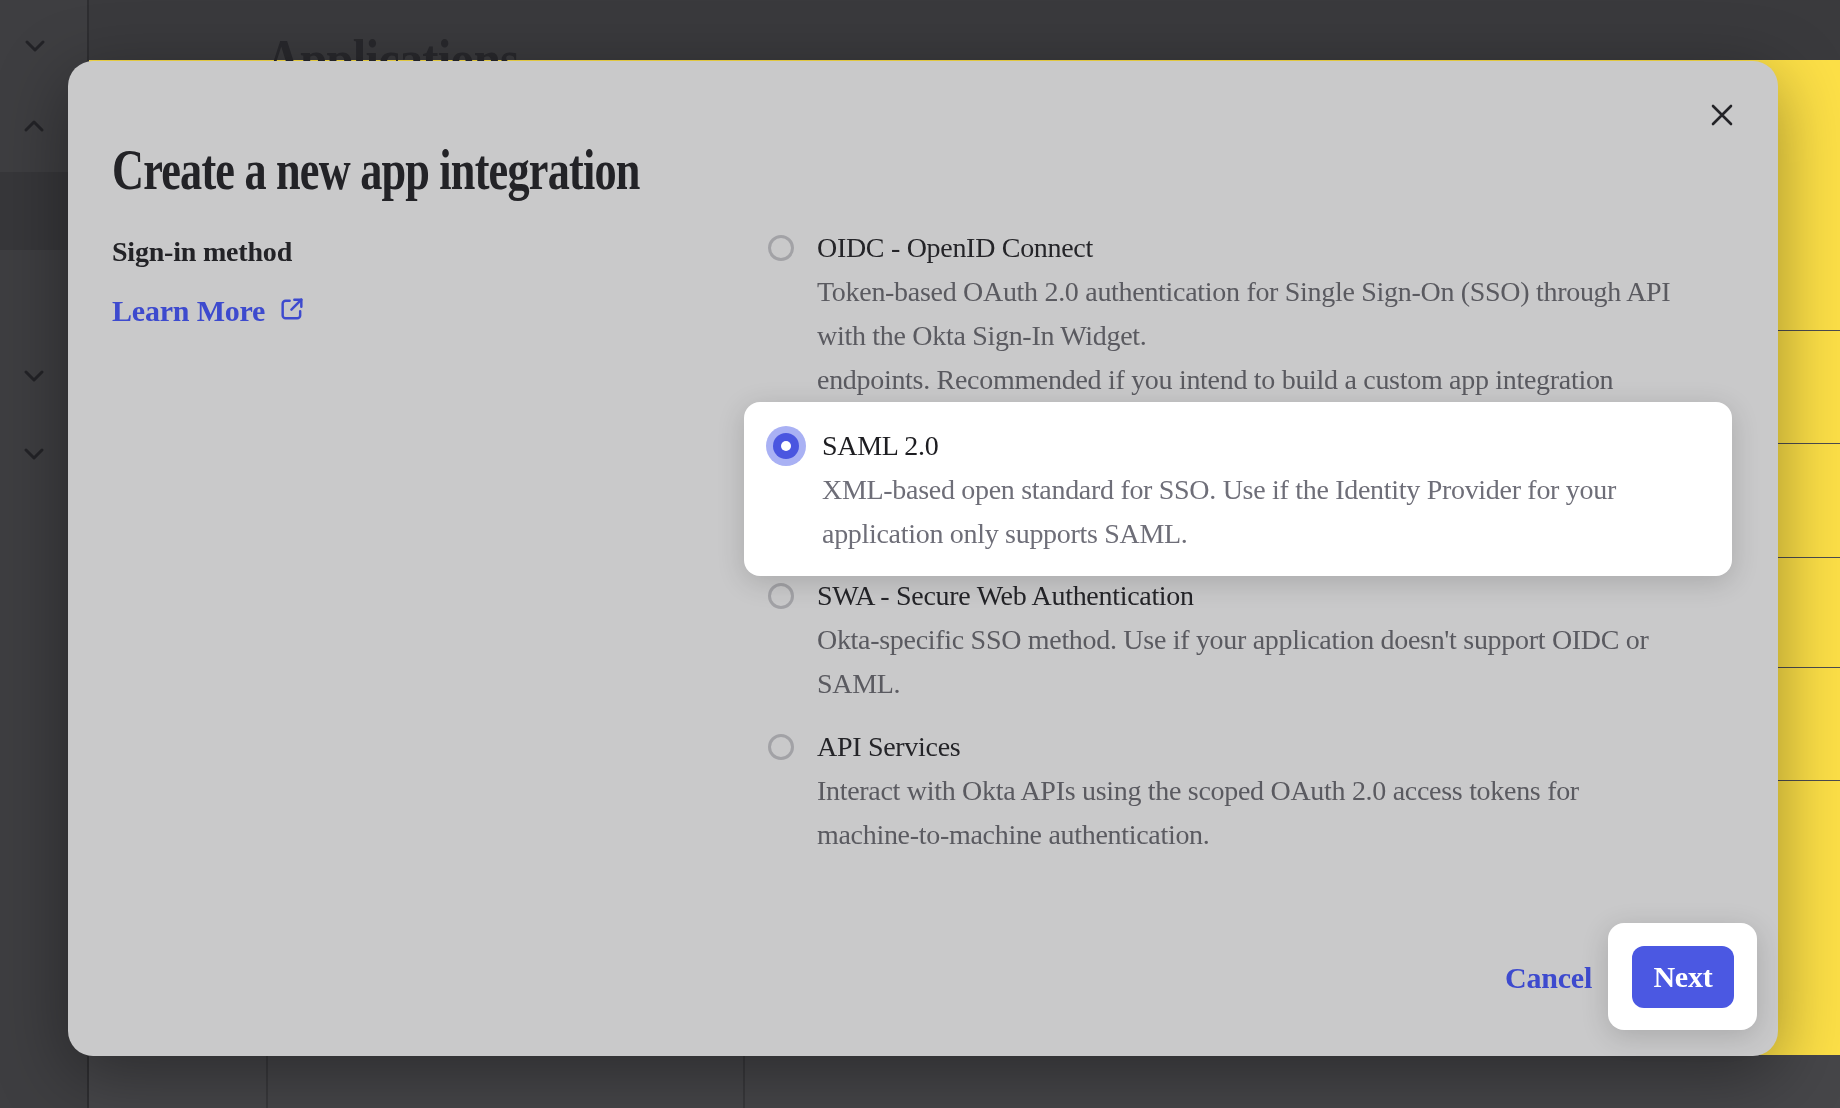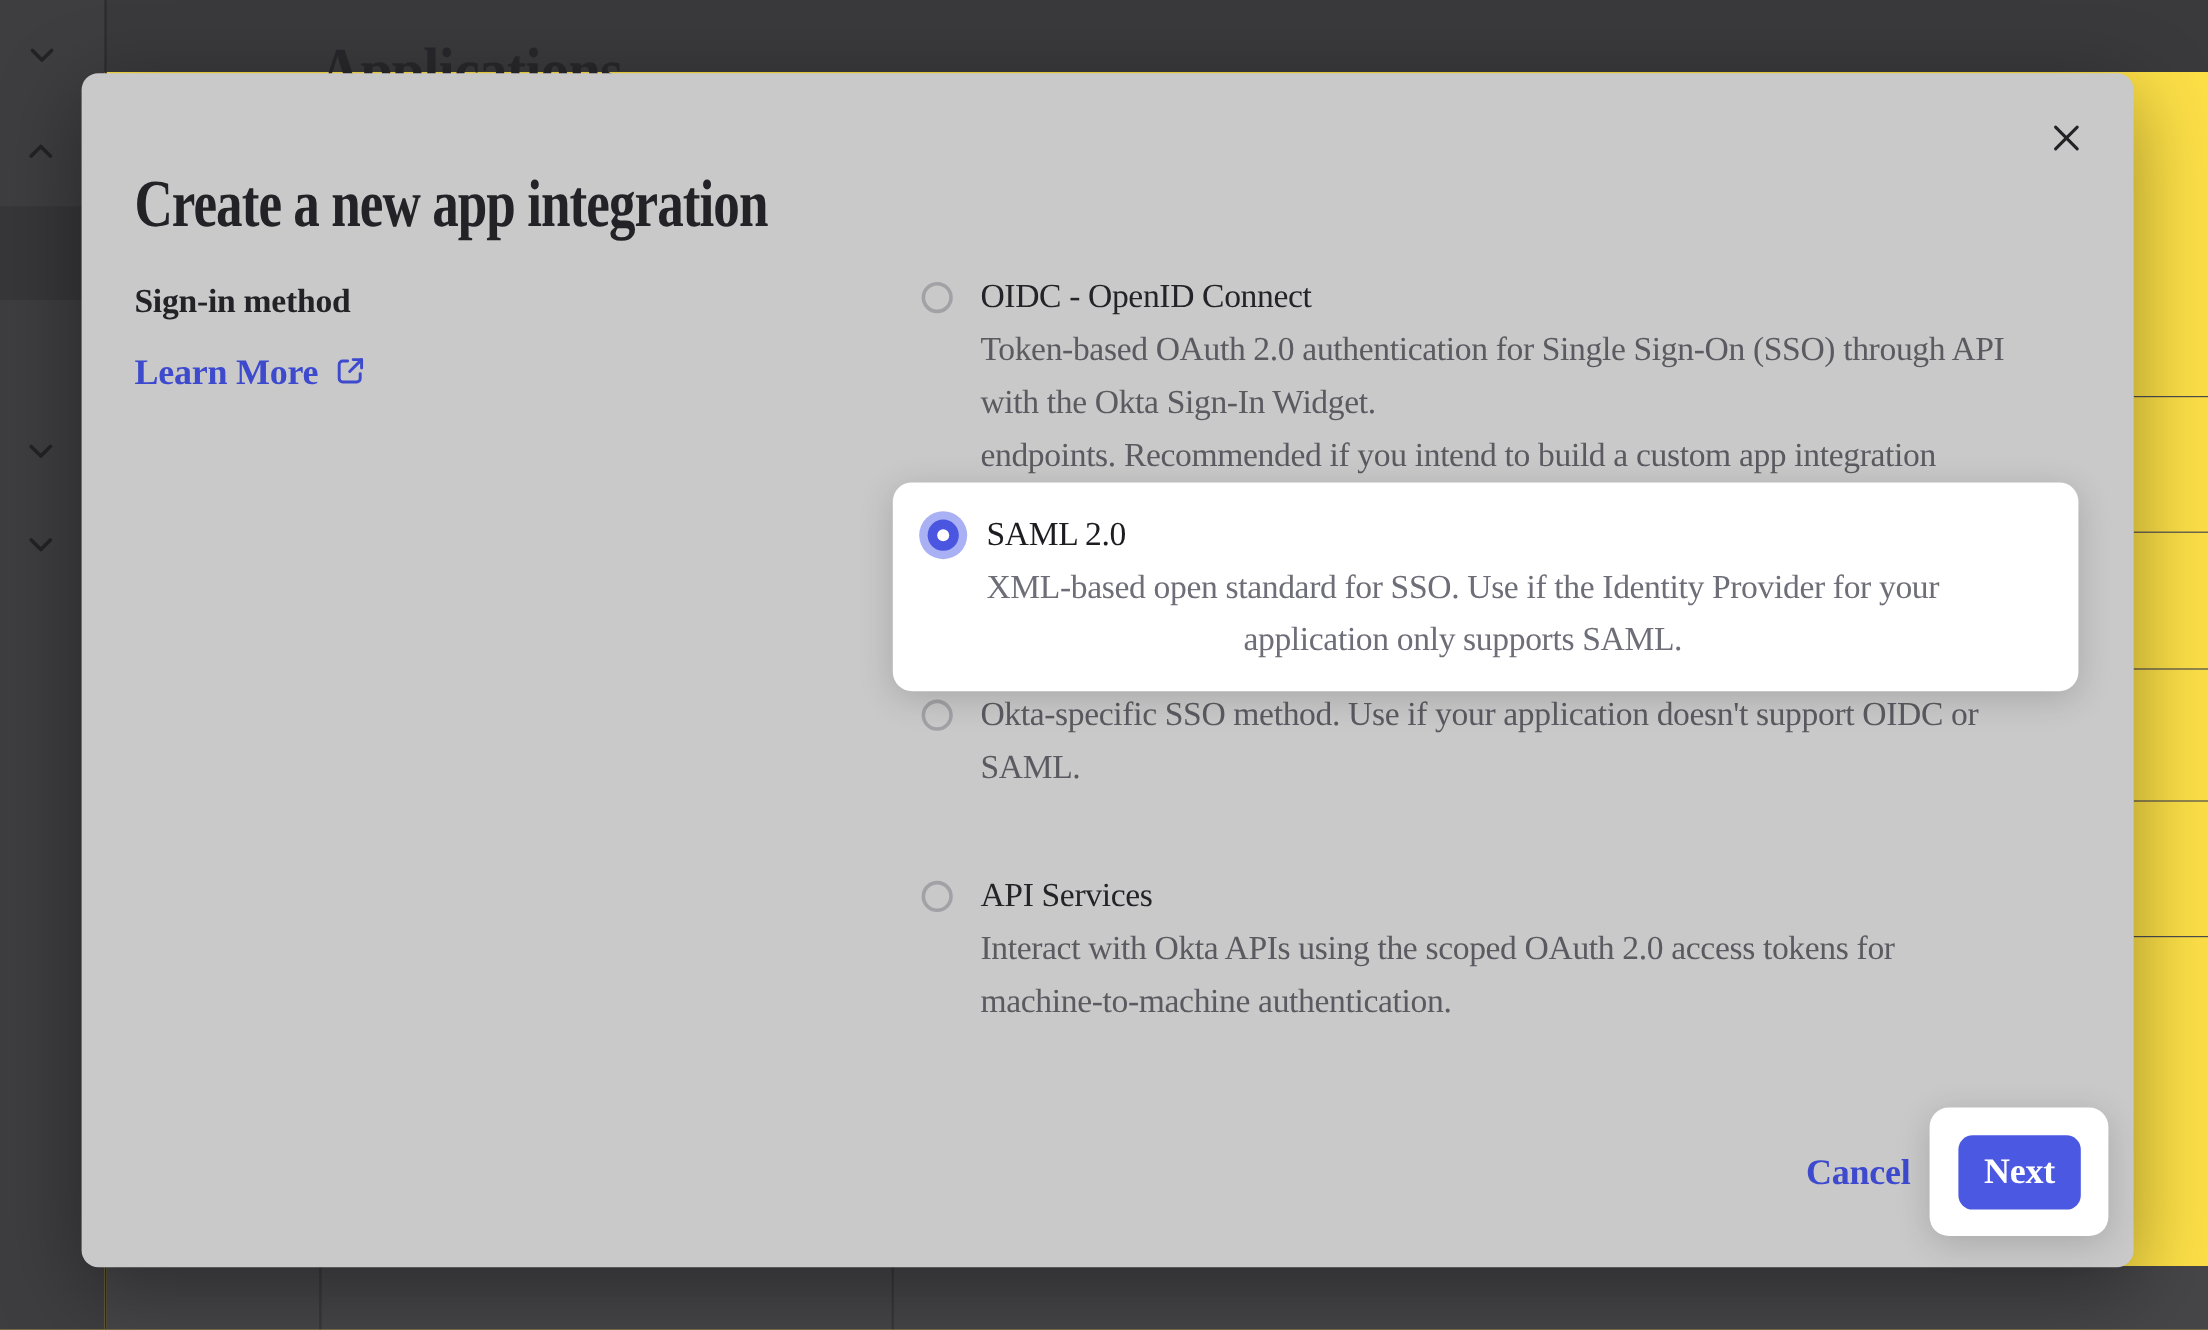--- a/index.html
+++ b/index.html
@@ -20,21 +20,21 @@
   .bg-page-title{
     position:absolute;left:266px;top:-10px;
     font-size:56px;font-weight:700;color:#28282c;letter-spacing:-1px;
     transform:scaleX(.87);transform-origin:left top;white-space:nowrap;line-height:64px;
   }
   .chev{position:absolute;width:22px;height:16px;}
   .chev svg{display:block;}
   
   .modal{
     position:absolute;left:68px;top:61px;width:1710px;height:995px;
-    background:#c9c9ca;border-radius:14px;box-shadow:0 18px 70px rgba(0,0,0,.38);
+    background:#c9c9ca;border-radius:25px;box-shadow:0 18px 70px rgba(0,0,0,.38);
   }
   .close-btn{position:absolute;left:1628px;top:30px;width:52px;height:52px;display:flex;align-items:center;justify-content:center;cursor:pointer;}
   .modal-title{
     position:absolute;left:44px;top:79px;line-height:60px;
     font-size:56px;font-weight:700;color:#232327;letter-spacing:-1px;
     transform:scaleX(.79);transform-origin:left top;white-space:nowrap;
   }
   .signin-label{position:absolute;left:44px;top:175px;font-size:28px;font-weight:700;color:#232327;line-height:32px;letter-spacing:-.2px;}
   .learn-more{position:absolute;left:44px;top:232px;display:flex;align-items:center;gap:13px;cursor:pointer;}
   .learn-more .lm-text{font-size:30px;font-weight:700;color:#3d4ace;line-height:36px;letter-spacing:-.2px;}
@@ -42,21 +42,21 @@
   .option{position:absolute;left:700px;width:1010px;}
   .option .radio{
     position:absolute;left:0;top:9px;width:26px;height:26px;box-sizing:border-box;
     border:3.5px solid #a2a2a6;border-radius:50%;background:transparent;
   }
   .opt-label{margin-left:49px;font-size:28px;line-height:44px;color:#242428;letter-spacing:-.3px;white-space:nowrap;}
   .opt-desc{margin-left:49px;font-size:28px;line-height:44px;color:#5a5a60;letter-spacing:-.3px;}
   .opt-desc div{white-space:nowrap;}
   
   .spot{position:absolute;background:#ffffff;border-radius:16px;box-shadow:0 6px 28px rgba(0,0,0,.16);}
-  .spot-saml{left:744px;top:402px;width:988px;height:174px;text-align:center;}
+  .spot-saml{left:744px;top:402px;width:988px;height:174px;}
   .spot-saml .radio-sel{
     position:absolute;left:29px;top:31px;width:26px;height:26px;box-sizing:border-box;
     border-radius:50%;background:#4a56e0;box-shadow:0 0 0 7px #a9b1f4;
   }
   .spot-saml .radio-sel::after{
     content:"";position:absolute;left:8px;top:8px;width:10px;height:10px;border-radius:50%;background:#ffffff;
   }
   .spot-saml .opt-label{position:absolute;left:78px;top:22px;margin:0;color:#1d1d21;}
   .spot-saml .opt-desc{position:absolute;left:78px;top:66px;margin:0;color:#6e6e78;}
   .spot-next{left:1608px;top:923px;width:149px;height:107px;}
@@ -141,20 +141,21 @@
       <div class="opt-label">OIDC - OpenID Connect</div>
       <div class="opt-desc">
         <div>Token-based OAuth 2.0 authentication for Single Sign-On (SSO) through API</div>
         <div>with the Okta Sign-In Widget.</div>
         <div>endpoints. Recommended if you intend to build a custom app integration</div>
       </div>
     </div>
 
     <div class="option" style="top:513px">
       <span class="radio"></span>
+      <div class="opt-label">SWA - Secure Web Authentication</div>
       <div class="opt-desc">
         <div>Okta-specific SSO method. Use if your application doesn't support OIDC or</div>
         <div>SAML.</div>
       </div>
     </div>
 
     <div class="option" style="top:664px">
       <span class="radio"></span>
       <div class="opt-label">API Services</div>
       <div class="opt-desc">

